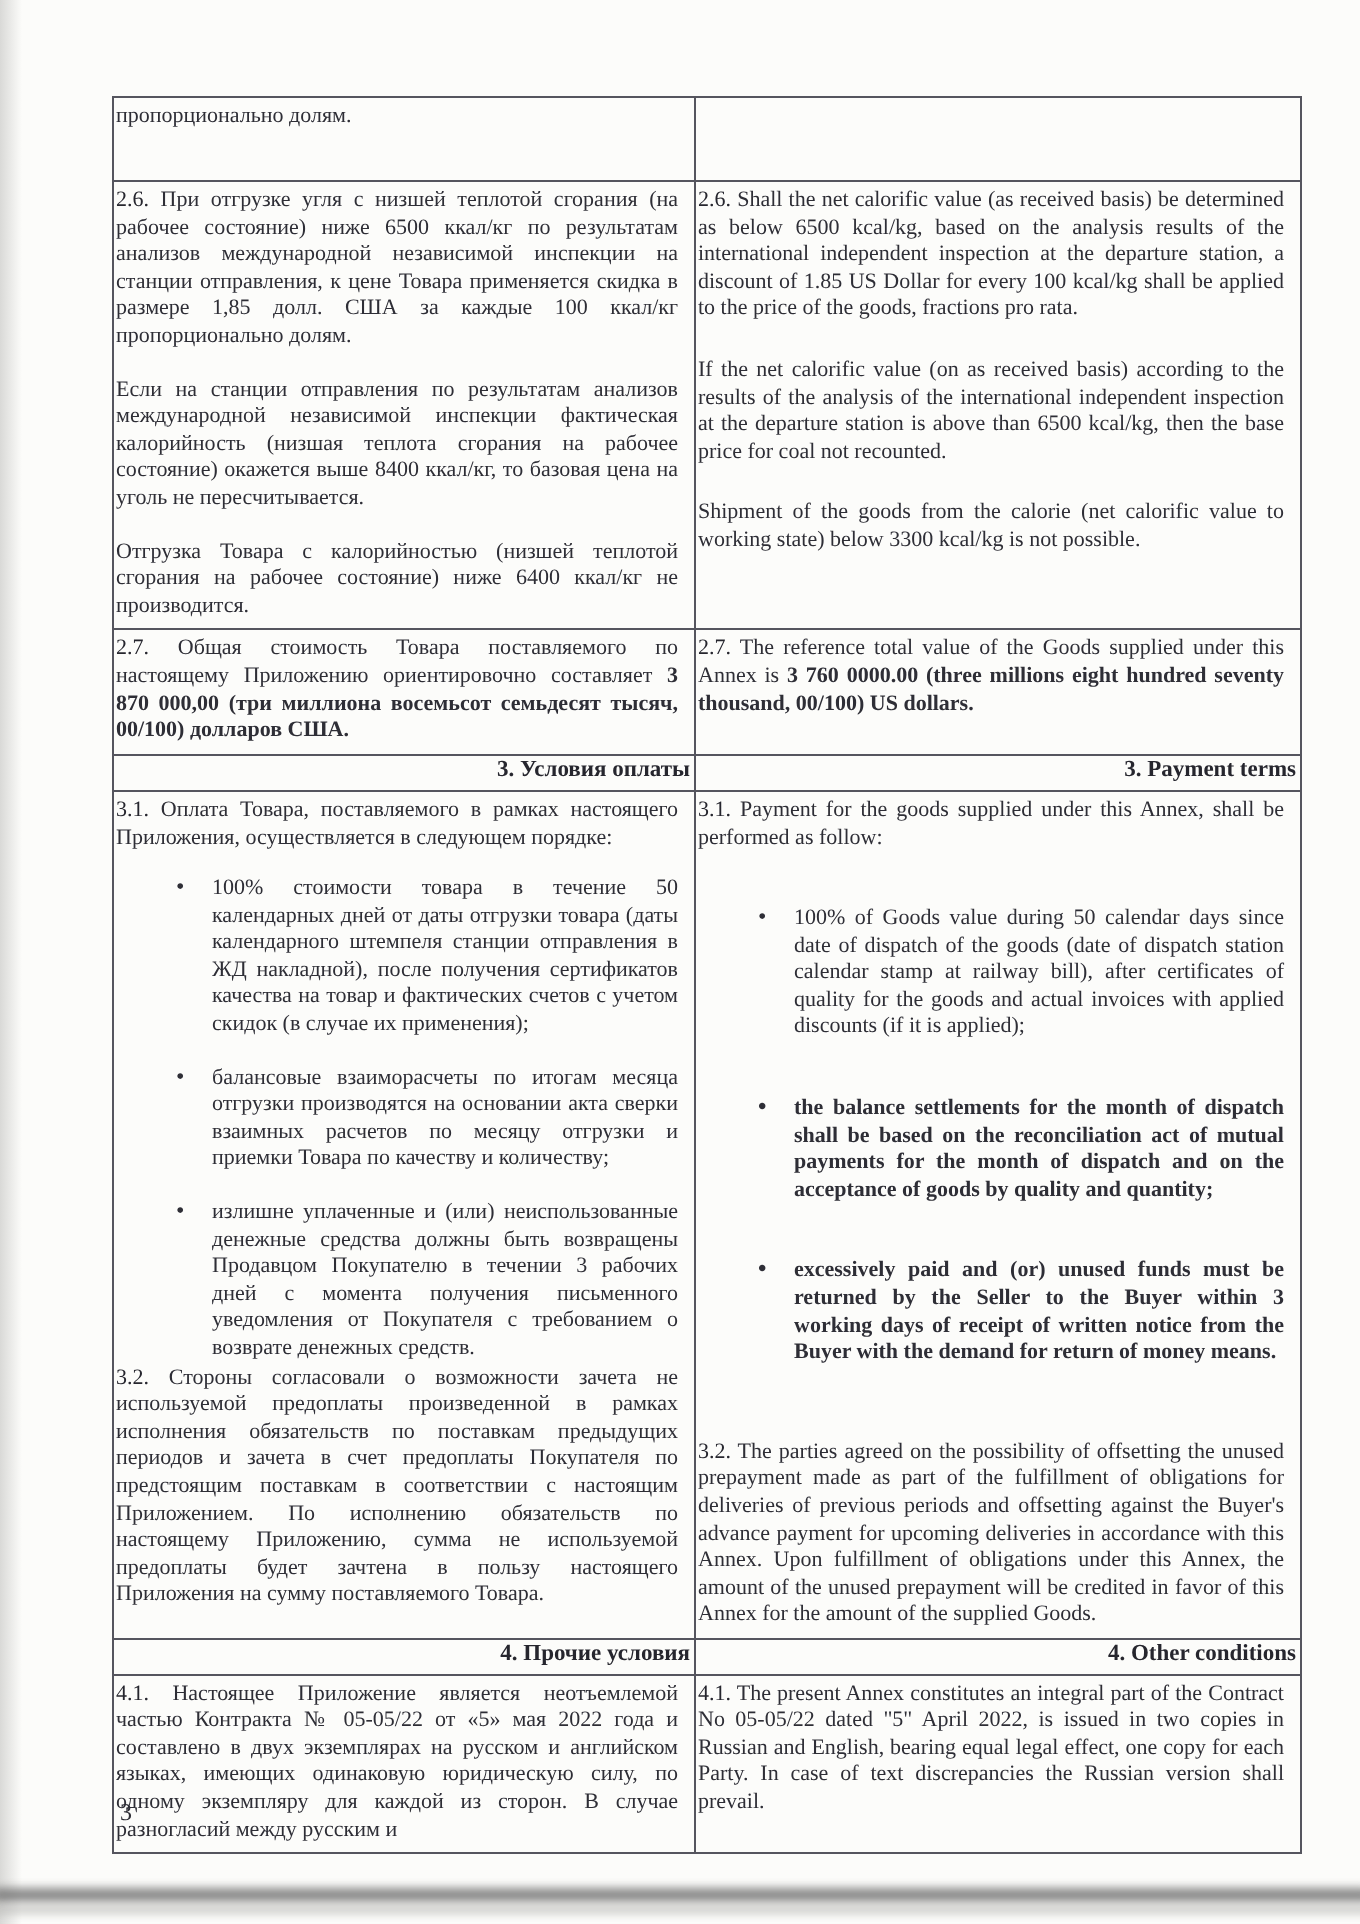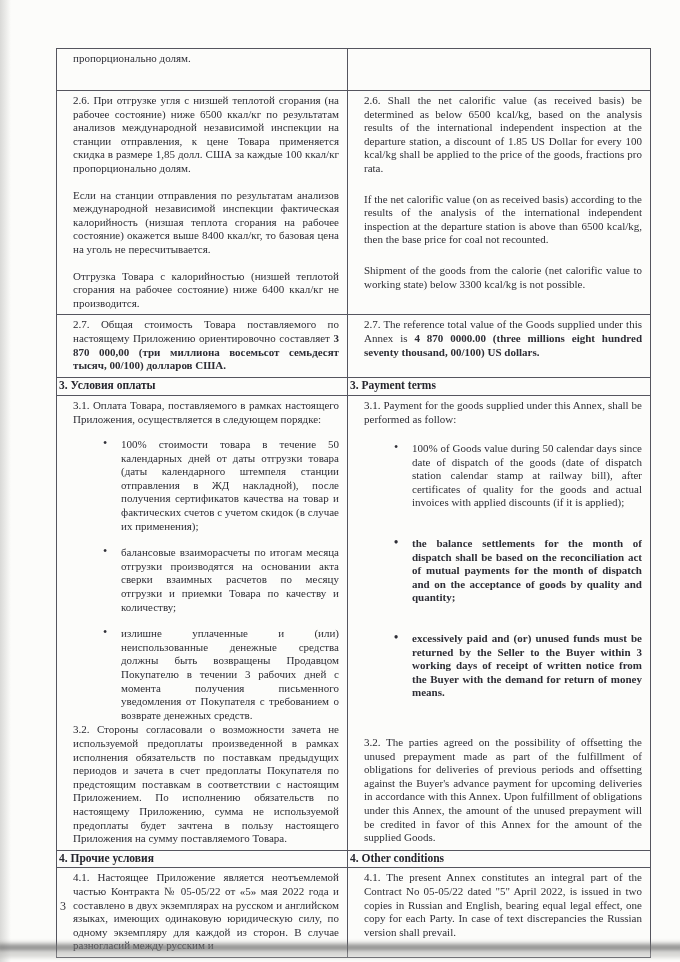--- a/index.html
+++ b/index.html
@@ -32,21 +32,21 @@
   table.contract {
     position:absolute; left:56px; top:48px; width:594px;
     border-collapse:collapse; table-layout:fixed;
     font-size:11px; line-height:13.6px; color:#2e2e36;
   }
   col.c-ru { width:291px; }
   col.c-en { width:303px; }
   td {
     border:1px solid #55555e;
     vertical-align:top;
-    padding:3px 8px 4px 16px;
+    padding:3px 8px 4px 1px;
   }
   tr.r1 td { height:34px; }
   tr.r2 td { height:212px; }
   tr.r3 td { height:55px; }
   tr.rhdr td { height:10px; padding:1px 2px 2px; }
   tr.r5 td { height:409px; }
   tr.r7 td { height:67px; }
 
   p.para { margin:0; text-align:justify; }
   b.secnum { font-weight:normal; color:#26262e; }
@@ -62,26 +62,26 @@
   ul.blist li {
     position:relative; text-align:justify;
   }
   ul.blist li::before {
     content:"\2022";
     position:absolute; left:-18px; top:-1px;
     font-size:12px;
   }
   td.ru ul.blist li + li { margin-top:13px; }
   td.en ul.blist li + li { margin-top:27px;font-weight:bold; }
-  td.en ul.blist { margin-top:16px; }
+  td.en ul.blist { margin-top:27px; }
   td.ru p.s32p { margin-top:1px; }
   td.en p.s32p { margin-top:36px; }
 
   td.hdr-cell {
-    text-align:left; font-weight:bold; font-size:11.5px; color:#26262e;
+    text-align:right; font-weight:bold; font-size:11.5px; color:#26262e;
   }
 
   .pagenum {
     position:absolute; left:60px; top:899px;
     font-size:12px; color:#2e2e36;
   }
 </style>
 </head>
 <body>
 
@@ -116,21 +116,21 @@
           <p class="para">If the net calorific value (on as received basis) according to the results of the analysis of the international independent inspection at the departure station is above than 6500 kcal/kg, then the base price for coal not recounted.</p>
           <p class="para gap-big">Shipment of the goods from the calorie (net calorific value to working state) below 3300 kcal/kg is not possible.</p>
         </td>
       </tr>
 
       <tr class="r3">
         <td class="ru">
           <p class="para"><b class="secnum">2.7.</b> <span>Общая стоимость Товара поставляемого по настоящему Приложению ориентировочно составляет</span> <b>3 870 000,00 (три миллиона восемьсот семьдесят тысяч, 00/100) долларов США.</b></p>
         </td>
         <td class="en">
-          <p class="para"><b class="secnum">2.7.</b> <span>The reference total value of the Goods supplied under this Annex is</span> <b>4 870 0000.00 (three millions eight hundred seventy thousand, 00/100) US dollars.</b></p>
+          <p class="para"><b class="secnum">2.7.</b> <span>The reference total value of the Goods supplied under this Annex is</span> <b>3 760 0000.00 (three millions eight hundred seventy thousand, 00/100) US dollars.</b></p>
         </td>
       </tr>
 
       <tr class="rhdr">
         <td class="hdr-cell">3. Условия оплаты</td>
         <td class="hdr-cell">3. Payment terms</td>
       </tr>
 
       <tr class="r5">
         <td class="ru">

